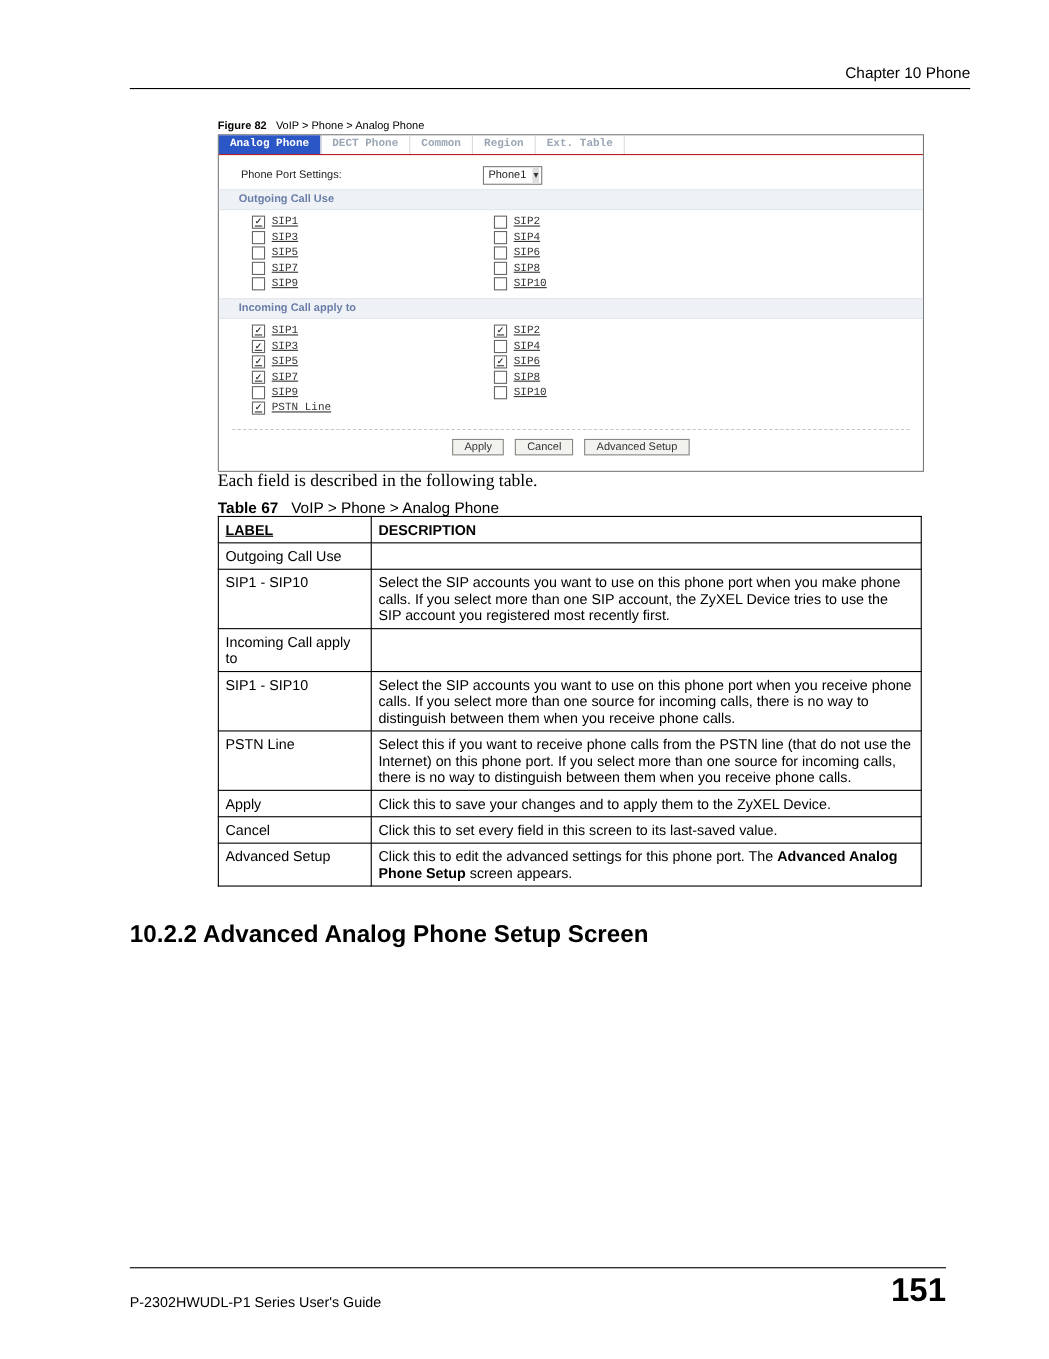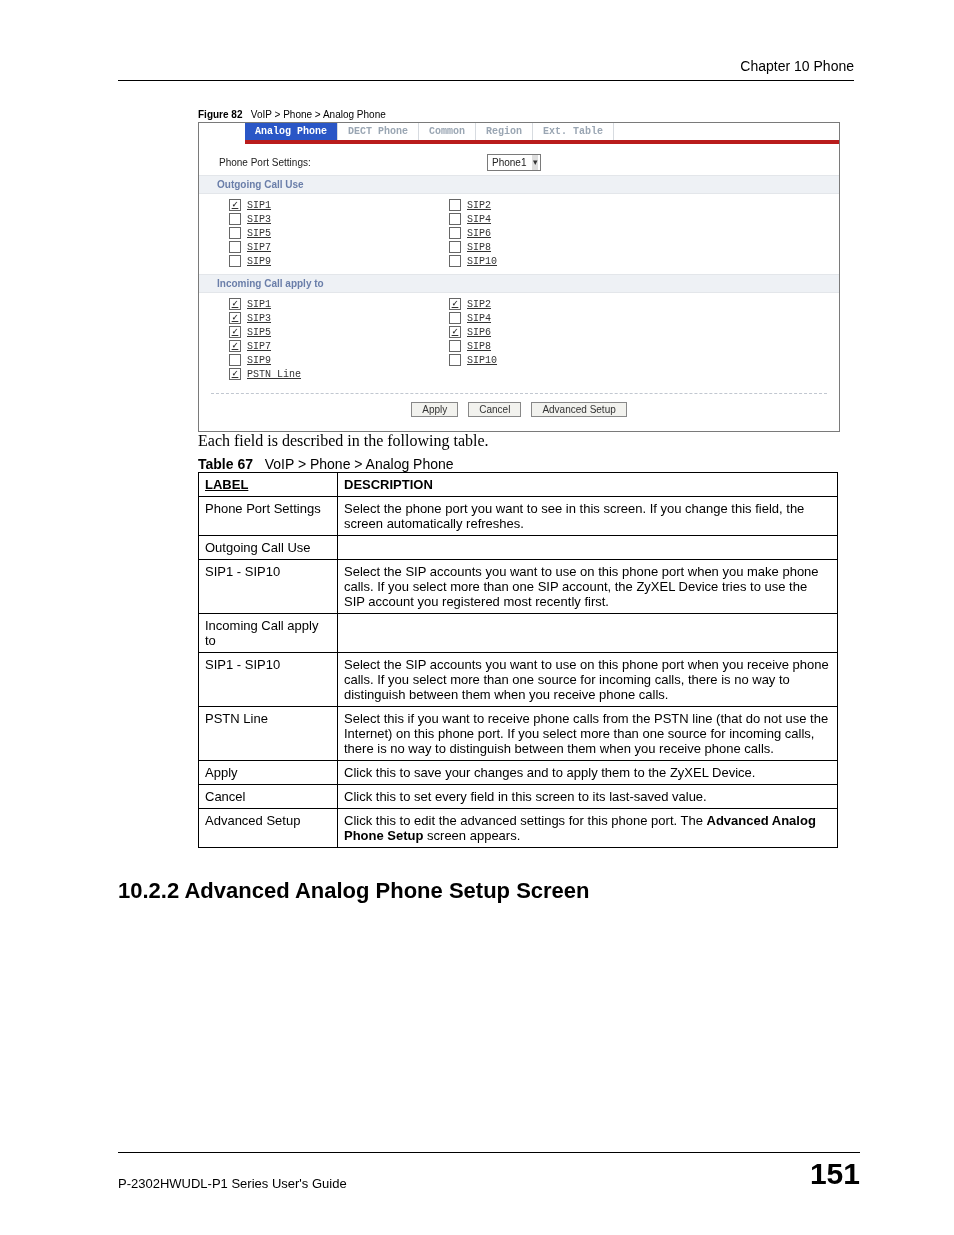--- a/index.html
+++ b/index.html
@@ -7,21 +7,21 @@
     padding: 0;
     font-family: "Times New Roman", Times, serif;
     background: #fff;
     color: #000;
     width: 954px;
     height: 1235px;
     position: relative;
     box-sizing: border-box;
   }
   .page {
-    padding: 58px 100px 40px 118px;
+    padding: 58px 72px 40px 118px;
     box-sizing: border-box;
     height: 100%;
     position: relative;
   }
   .header-line {
     border-top: 1px solid #000;
     margin-top: 6px;
   }
   .chapter-head {
     font-family: Arial, Helvetica, sans-serif;
@@ -41,43 +41,41 @@
     margin-top: 2px;
     border: 1px solid #7a7a7a;
     width: 640px;
     font-family: "Courier New", monospace;
     font-size: 10px;
     color: #333;
     background: #fff;
   }
   .tabs {
     display: flex;
-    border-bottom: 4px solid #b91c1c;
-    margin-left: 46px;
+    border-bottom: 1px solid #b91c1c;
   }
   .tab {
     padding: 3px 10px;
     font-size: 10px;
     font-weight: bold;
     color: #9aa6b3;
     border-right: 1px solid #d7dbe0;
   }
   .tab.active {
     background: #2a56c6;
     color: #fff;
   }
   .form-body { padding: 6px 0 10px 0; }
   .form-row {
     display: flex;
     align-items: center;
     padding: 4px 20px;
     font-family: Verdana, Arial, sans-serif;
     font-size: 10px;
     color: #222;
-    gap: 48px;
   }
   .form-row .lbl { width: 220px; }
   .section-bar {
     background: #eef1f5;
     color: #6a7ea9;
     font-weight: bold;
     font-size: 10px;
     padding: 3px 18px;
     font-family: Verdana, Arial, sans-serif;
     border-top: 1px solid #e3e6ea;
@@ -330,24 +328,20 @@
   <span class="tc-bold">Table 67</span>&nbsp;&nbsp;&nbsp;<span>VoIP &gt; Phone &gt; Analog Phone</span>
 </div>
 
 <table class="desc-table">
   <tbody>
         <tr>
     <th class="col-label">LABEL</th>
     <th>DESCRIPTION</th>
   </tr>
   <tr>
-          <td>Phone Port Settings</td>
-          <td>Select the phone port you want to see in this screen. If you change this field, the screen automatically refreshes.</td>
-        </tr>
-  <tr>
           <td>Outgoing Call Use</td>
           <td></td>
         </tr>
   <tr>
           <td>SIP1 - SIP10</td>
           <td>Select the SIP accounts you want to use on this phone port  when you make phone calls. If you select more than one SIP account, the ZyXEL Device tries to use the SIP account you registered most recently first.</td>
         </tr>
   <tr>
           <td>Incoming Call apply to</td>
           <td></td>

